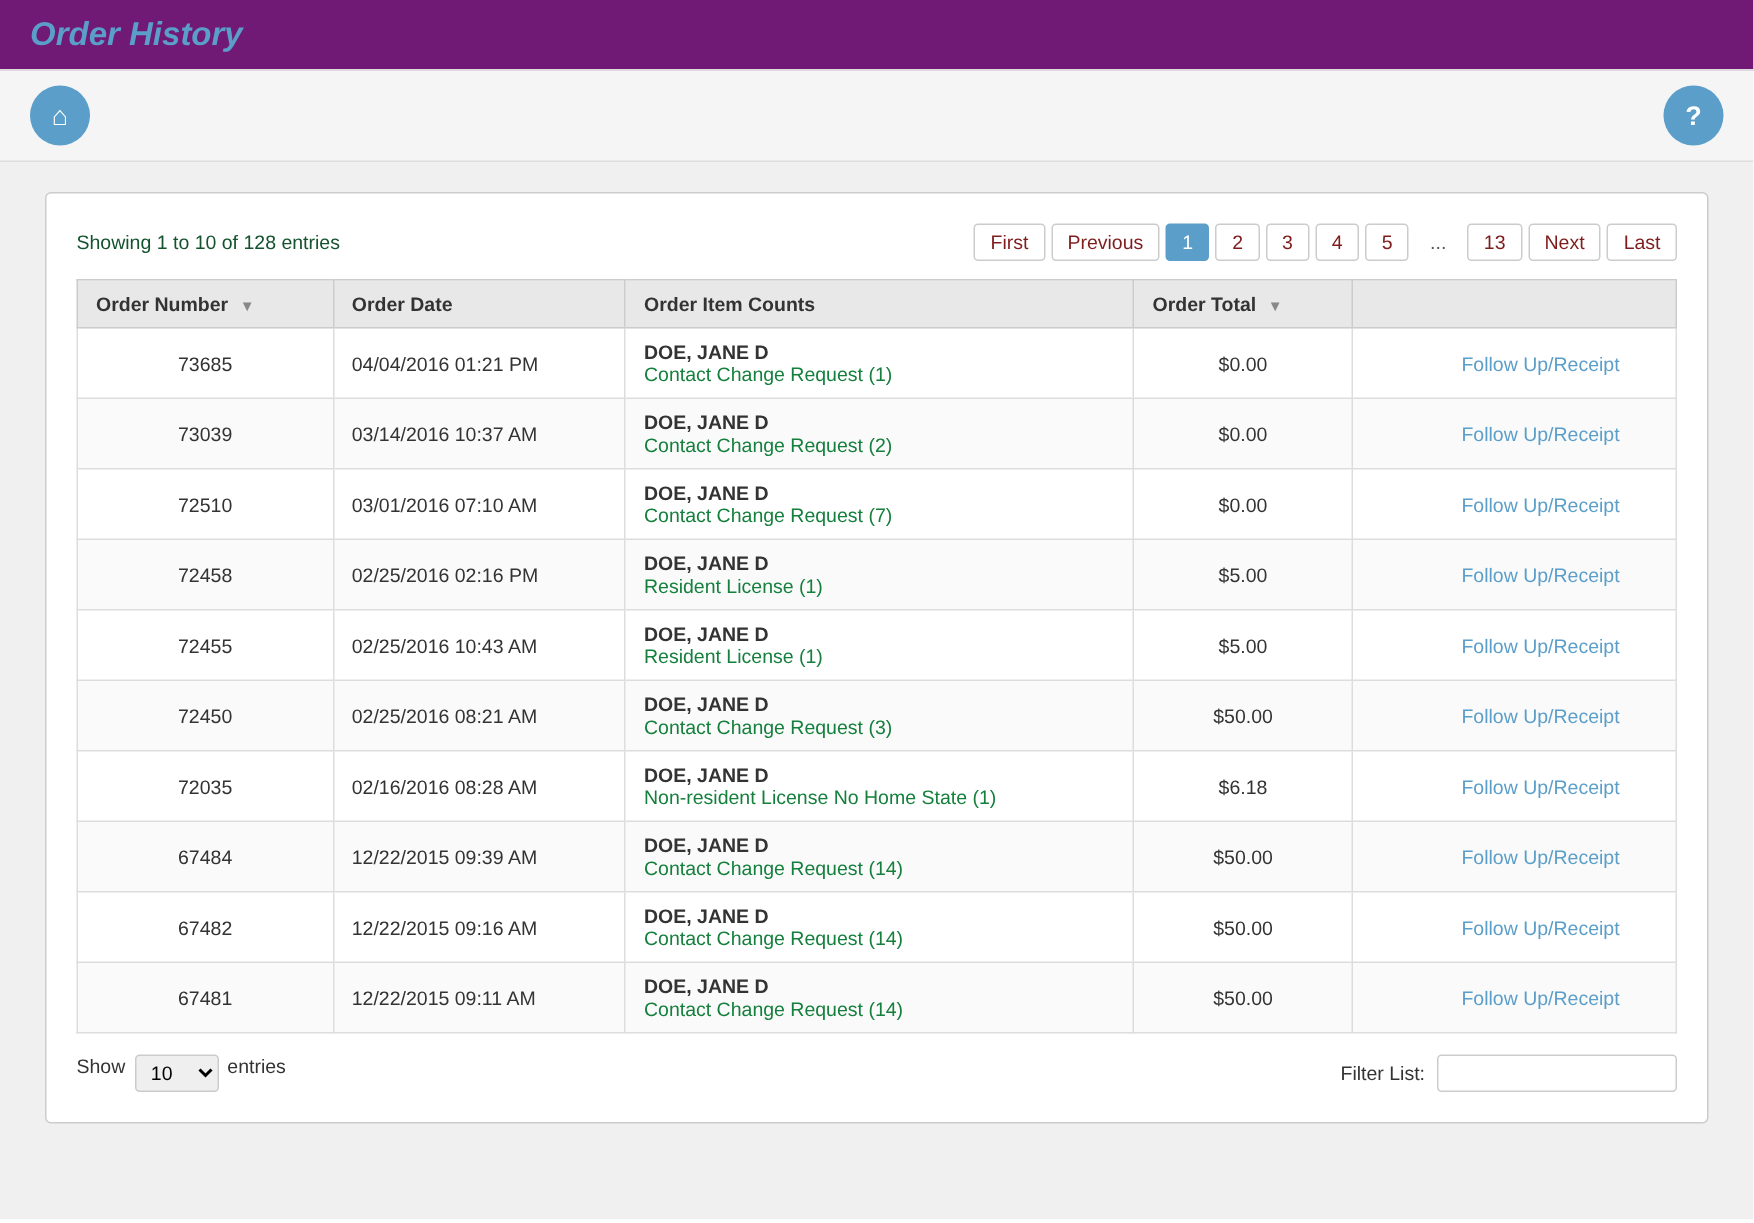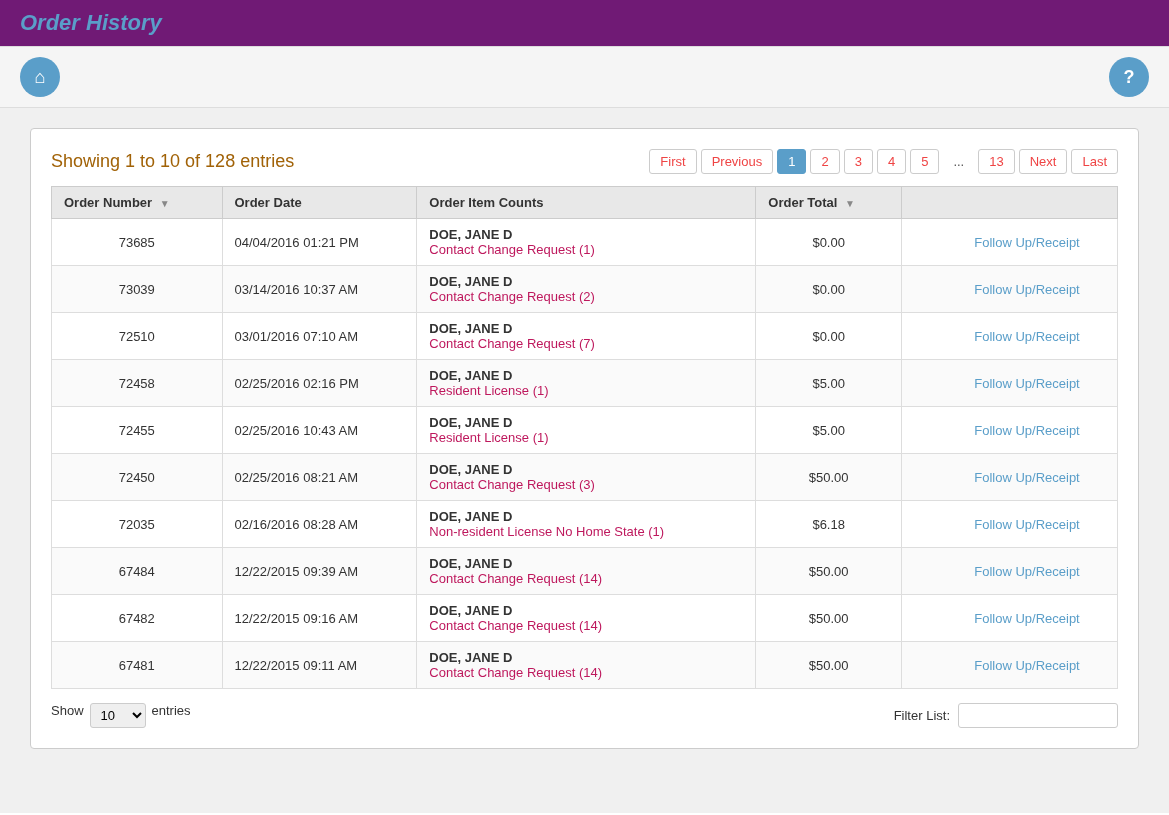--- a/index.html
+++ b/index.html
@@ -57,35 +57,35 @@
       border-radius: 4px;
       padding: 20px;
     }
     .table-info-row {
       display: flex;
       justify-content: space-between;
       align-items: center;
       margin-bottom: 12px;
     }
     .entries-info {
-      font-size: 18px;
-      color: #a16207;
+      font-size: 13px;
+      color: #14532d;
     }
     .pagination {
       display: flex;
       align-items: center;
       gap: 4px;
       font-size: 13px;
     }
     .pagination a, .pagination span {
       padding: 4px 10px;
       border: 1px solid #ccc;
       border-radius: 3px;
       cursor: pointer;
-      color: #ef4444;
+      color: #7f1d1d;
       text-decoration: none;
       background: #fff;
     }
     .pagination .active {
       background: #5a9ec9;
       color: #fff;
       border-color: #5a9ec9;
     }
     .pagination .dots {
       border: none;
@@ -126,21 +126,21 @@
     td.order-number { text-align: center; }
     td.order-total { text-align: center; }
     td.action-cell { text-align: center; }
     .follow-up-link {
       color: #5a9ec9;
       text-decoration: none;
       cursor: pointer;
       padding-left: 35px;
     }
     .item-name { font-weight: bold; }
-    .item-detail { color: #be185d; }
+    .item-detail { color: #15803d; }
     .table-footer {
       display: flex;
       align-items: center;
       justify-content: space-between;
       margin-top: 14px;
       font-size: 13px;
     }
     .show-entries {
       display: flex;
       gap: 6px;

